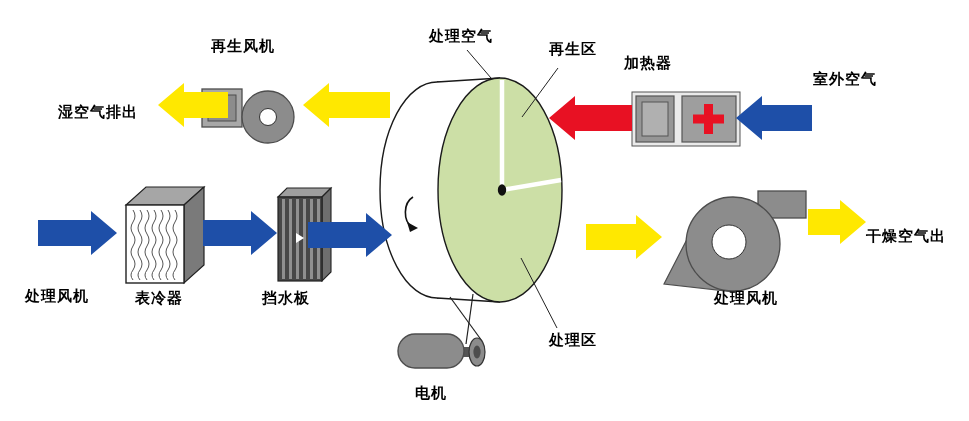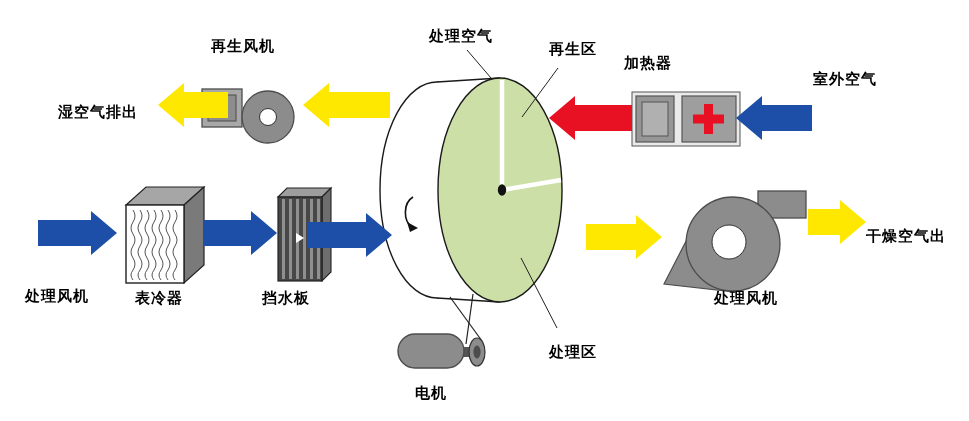--- a/index.html
+++ b/index.html
@@ -120,17 +120,17 @@
 
   <div class="lbl" style="left:243px;top:37px">再生风机</div>
   <div class="lbl" style="left:461px;top:27px">处理空气</div>
   <div class="lbl" style="left:573px;top:40px">再生区</div>
   <div class="lbl" style="left:648px;top:54px">加热器</div>
   <div class="lbl" style="left:845px;top:70px">室外空气</div>
   <div class="lbl" style="left:98px;top:103px">湿空气排出</div>
   <div class="lbl" style="left:57px;top:287px">处理风机</div>
   <div class="lbl" style="left:159px;top:289px">表冷器</div>
   <div class="lbl" style="left:286px;top:289px">挡水板</div>
-  <div class="lbl" style="left:573px;top:343px">处理区</div>
+  <div class="lbl" style="left:573px;top:331px">处理区</div>
   <div class="lbl" style="left:746px;top:289px">处理风机</div>
   <div class="lbl" style="left:906px;top:227px">干燥空气出</div>
   <div class="lbl" style="left:431px;top:384px">电机</div>
 </div>
 
 </body></html>

